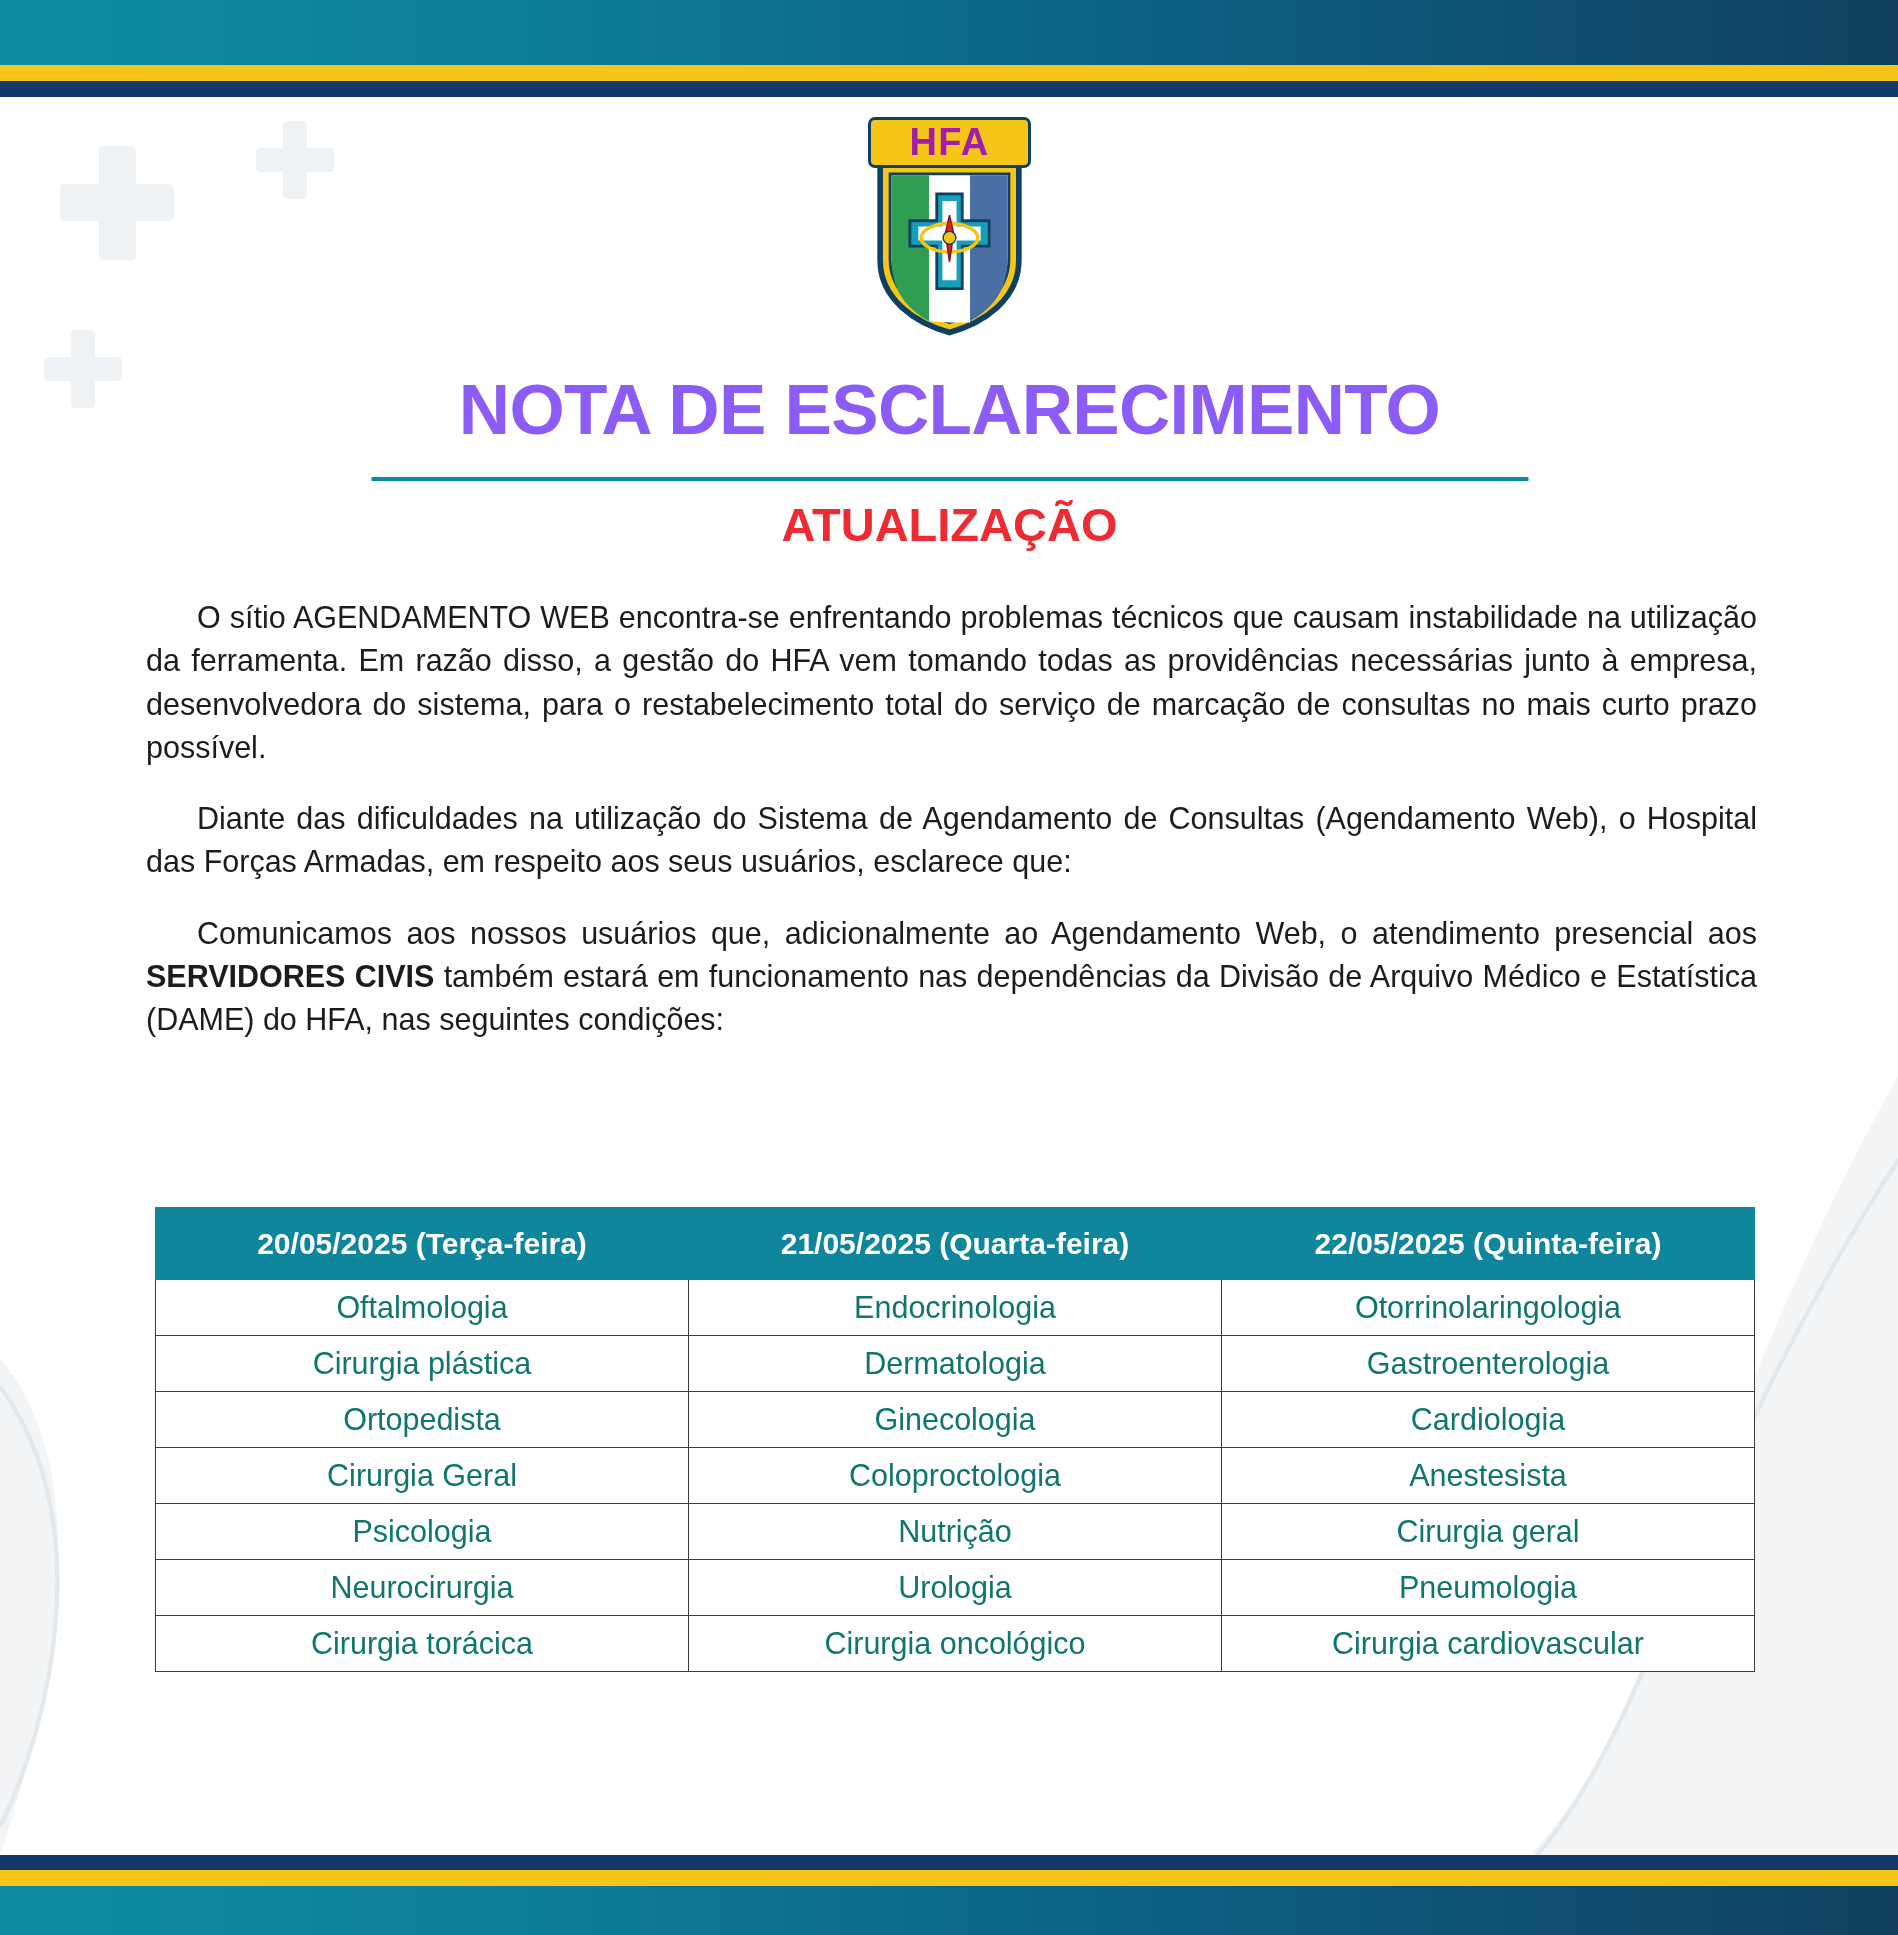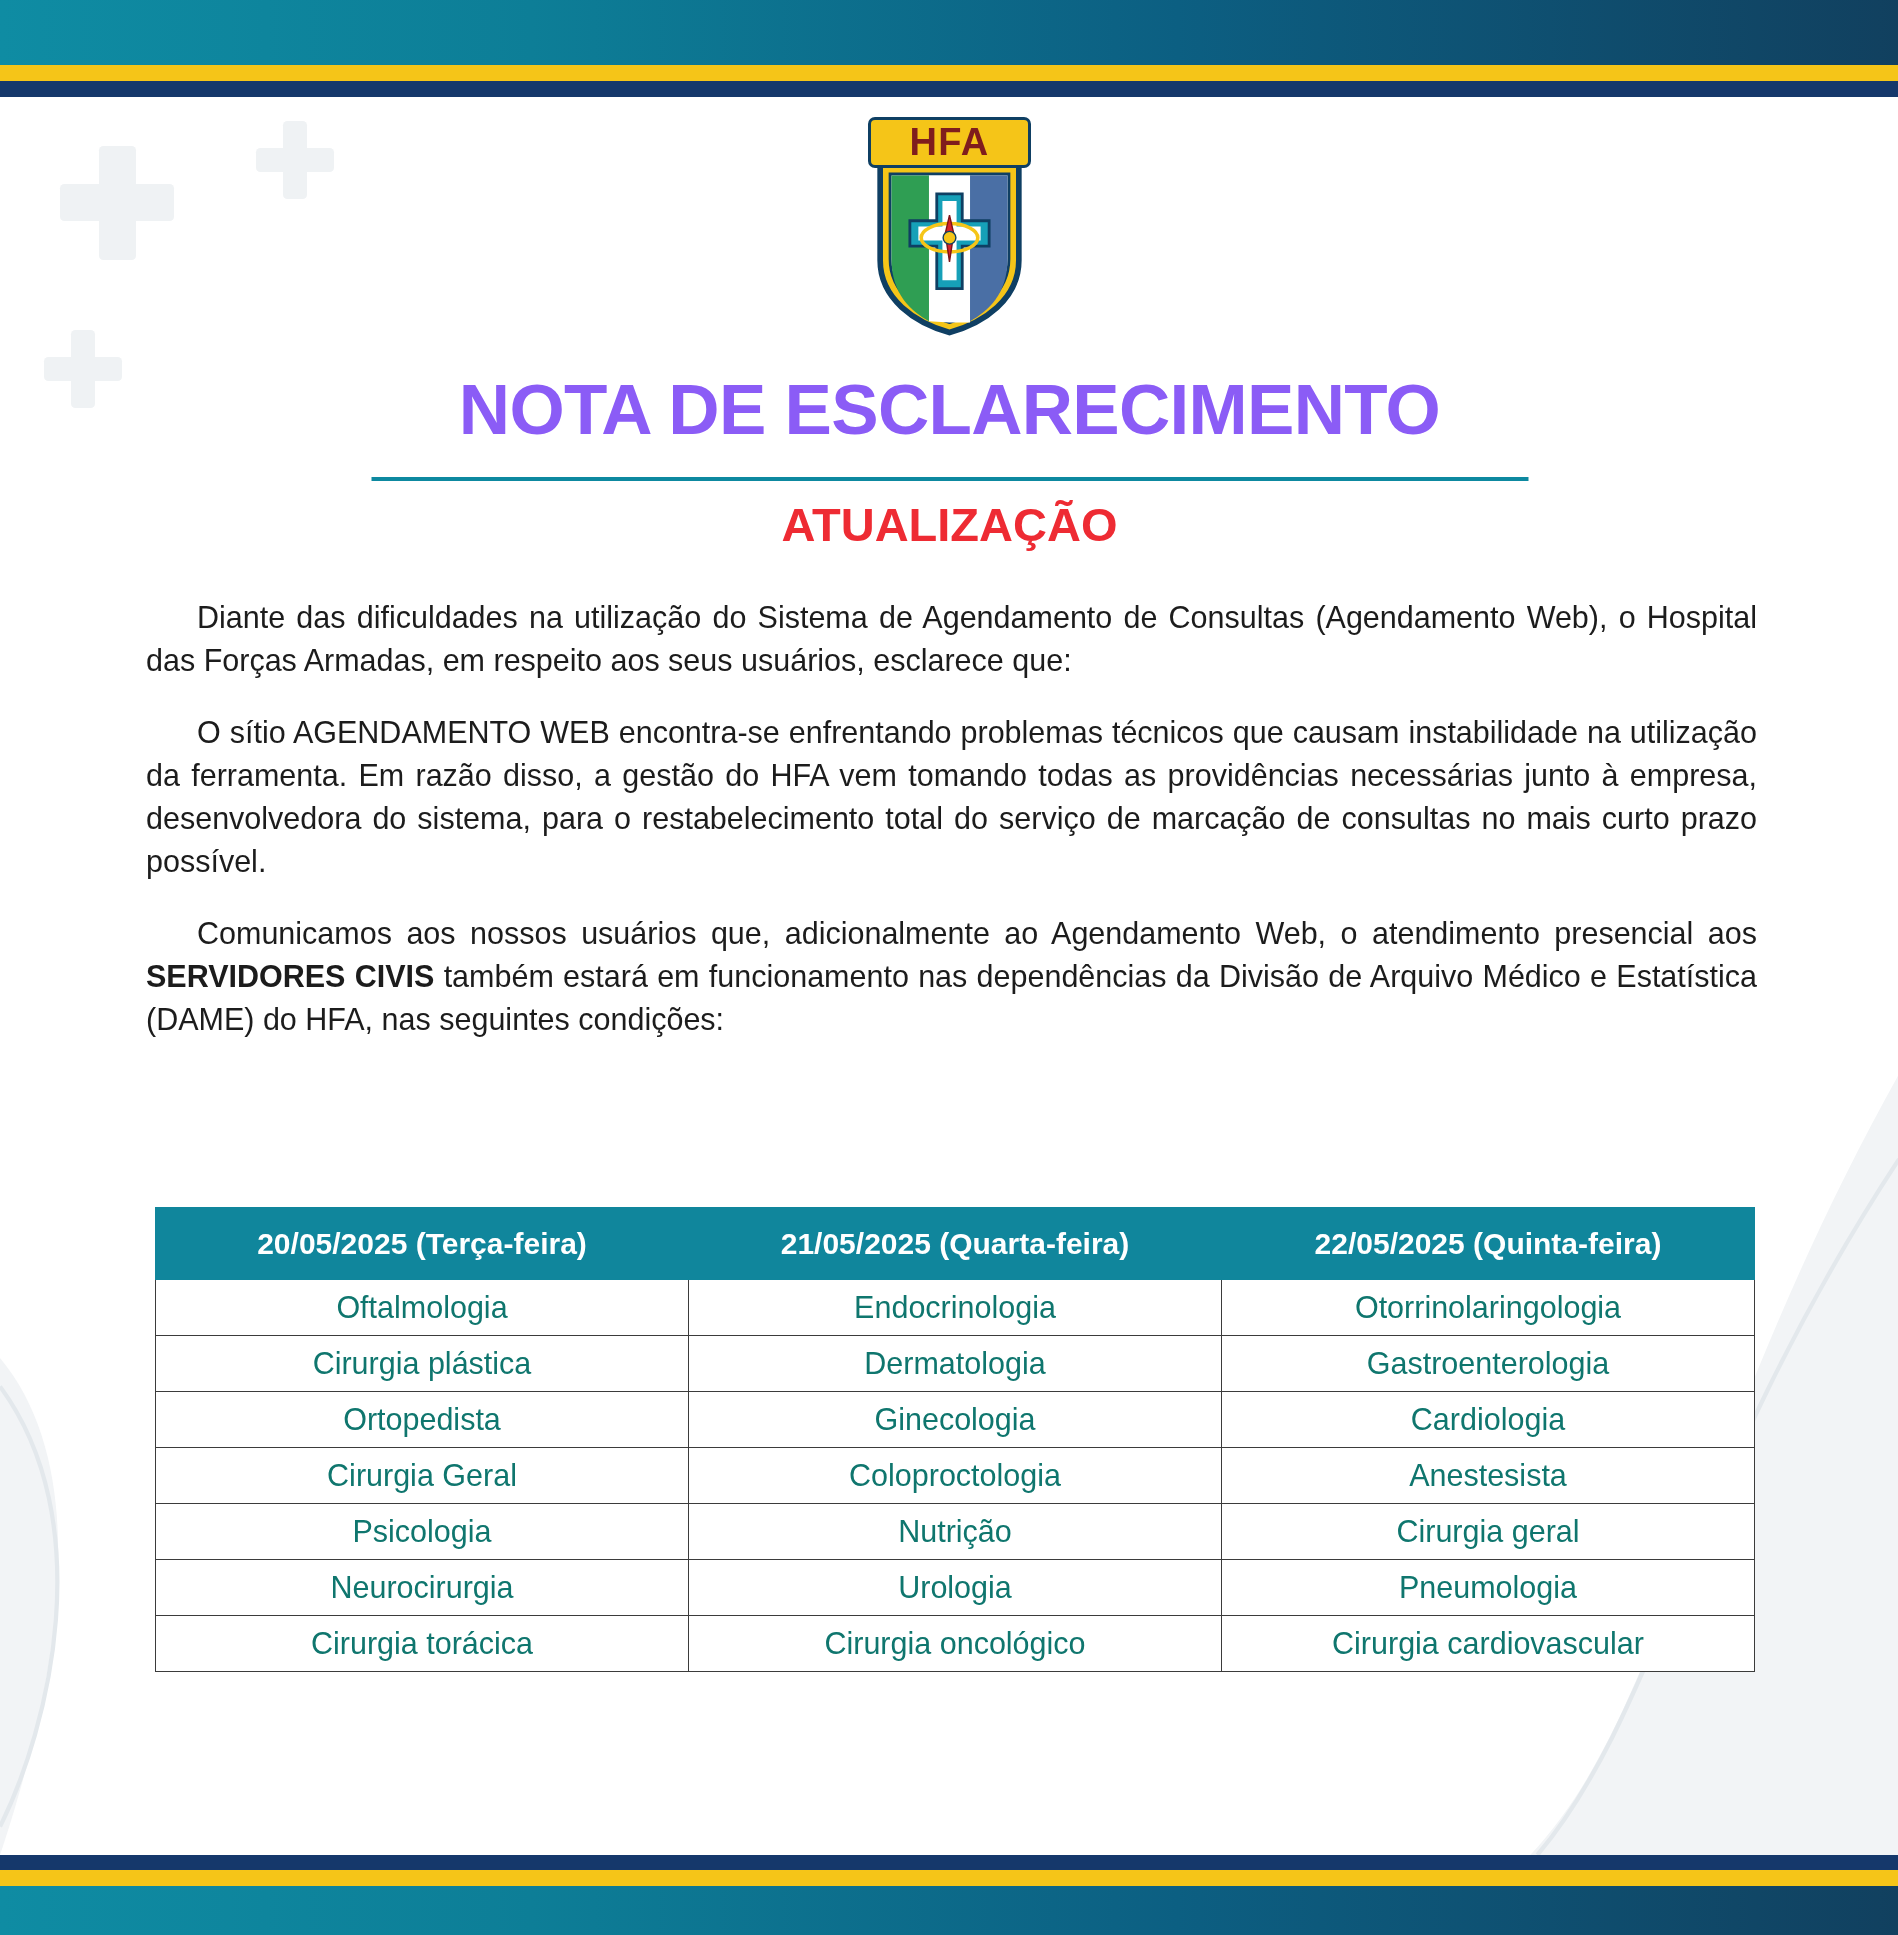--- a/index.html
+++ b/index.html
@@ -77,21 +77,21 @@
     position: absolute; top: 0; left: 50%; transform: translateX(-50%);
     width: 163px; height: 51px;
     background: #f5c518;
     border: 3.5px solid #0f3f63;
     border-radius: 7px;
     display: flex; align-items: center; justify-content: center;
     letter-spacing: 1.4px;
     z-index: 3;
   }
   .logo-name span {
-    font-size: 38px; font-weight: bold; color: #7f1d1d;
+    font-size: 38px; font-weight: bold; color: #a21caf;
     font-family: "Liberation Sans", sans-serif;
   }
   .shield {
     position: absolute; top: 37px; left: 50%; transform: translateX(-50%);
     width: 150px; height: 183px;
     z-index: 2;
   }
 
   
   .title {
@@ -212,22 +212,22 @@
       <path d="M106,86 L112,112 L106,152 L100,112 Z" fill="#d8232a" stroke="#7d1418" stroke-width="2"></path>
       <circle cx="106" cy="118" r="9" fill="#f5c518" stroke="#0f3f63" stroke-width="2"></circle>
     </svg>
   </div>
 
   <div class="title">NOTA DE ESCLARECIMENTO</div>
   <div class="title-underline"></div>
   <div class="subtitle">ATUALIZAÇÃO</div>
 
   <div class="body-text">
+    <p><span class="lead"></span><span>O sítio AGENDAMENTO WEB encontra-se enfrentando problemas técnicos que causam instabilidade na utilização da ferramenta. Em razão disso, a gestão do HFA vem tomando todas as providências necessárias junto à empresa, desenvolvedora do sistema, para o restabelecimento total do serviço de marcação de consultas no mais curto prazo possível.</span></p>
     <p><span class="lead"></span><span>Diante das dificuldades na utilização do Sistema de Agendamento de Consultas (Agendamento Web), o Hospital das Forças Armadas, em respeito aos seus usuários, esclarece que:</span></p>
-    <p><span class="lead"></span><span>O sítio AGENDAMENTO WEB encontra-se enfrentando problemas técnicos que causam instabilidade na utilização da ferramenta. Em razão disso, a gestão do HFA vem tomando todas as providências necessárias junto à empresa, desenvolvedora do sistema, para o restabelecimento total do serviço de marcação de consultas no mais curto prazo possível.</span></p>
     <p><span class="lead"></span><span>Comunicamos aos nossos usuários que, adicionalmente ao Agendamento Web, o atendimento presencial aos </span><b>SERVIDORES CIVIS</b><span> também estará em funcionamento nas dependências da Divisão de Arquivo Médico e Estatística (DAME) do HFA, nas seguintes condições:</span></p>
   </div>
 
   <table class="table">
     <thead>
       <tr>
         <th>20/05/2025 (Terça-feira)</th>
         <th>21/05/2025 (Quarta-feira)</th>
         <th>22/05/2025 (Quinta-feira)</th>
       </tr>

